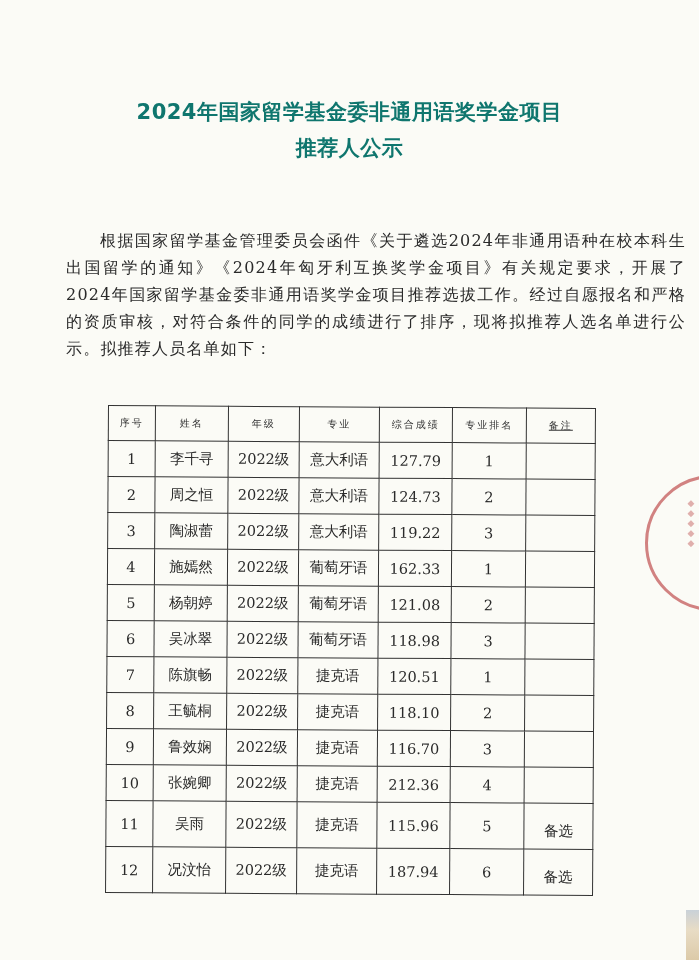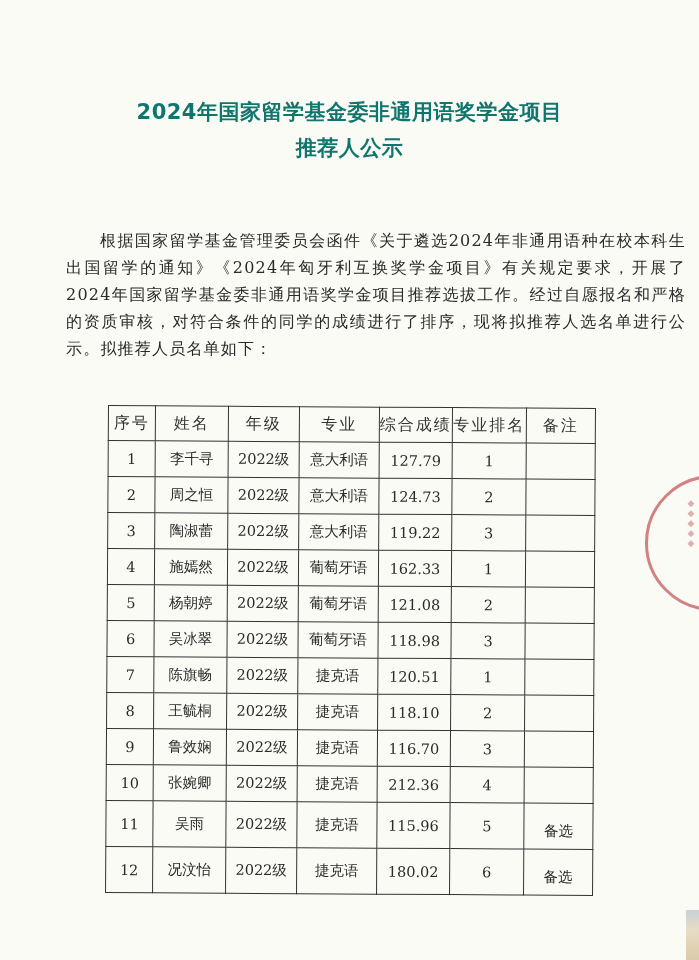--- a/index.html
+++ b/index.html
@@ -50,36 +50,36 @@
       transform-origin: left top;
     }
     table.roster th, table.roster td {
       border: 1.3px solid #333;
       text-align: center;
       padding: 0;
       font-weight: normal;
     }
     table.roster th {
       height: 34px;
-      font-size: 16px;
+      font-size: 10px;
       letter-spacing: 2px;
       color: #333;
     }
     table.roster td {
       height: 35px;
       font-size: 14.5px;
       color: #2a2a2a;
     }
     .c0 { width: 46px; }
     .c1 { width: 72px; font-family: Liberation Serif, serif; }
     .c2 { width: 70px; }
     .c3 { width: 79px; }
     .c4 { width: 72px; margin-left: 8px; }
     .c5 { width: 73px; }
-    .c6 { width: 68px; }
+    .c6 { width: 68px; text-decoration: underline; }
     td.remark { padding-top: 10px !important; border-radius: 17px; }
     .stamp {
       position: absolute;
       left: 645px;
       top: 475px;
       width: 130px;
       height: 130px;
       border-radius: 50%;
       border: 3px solid #c45a5a;
       opacity: 0.75;
@@ -223,21 +223,21 @@
       <td>捷克语</td>
       <td>115.96</td>
       <td>5</td>
       <td class="remark">备选</td>
     </tr>
     <tr>
       <td>12</td>
       <td>况汶怡</td>
       <td>2022级</td>
       <td>捷克语</td>
-      <td>180.02</td>
+      <td>187.94</td>
       <td>6</td>
       <td class="remark">备选</td>
     </tr>
   </tbody>
 </table>
 
 <div class="stamp">
   <div class="stamp-inner">◆◆◆◆◆</div>
 </div>
 

